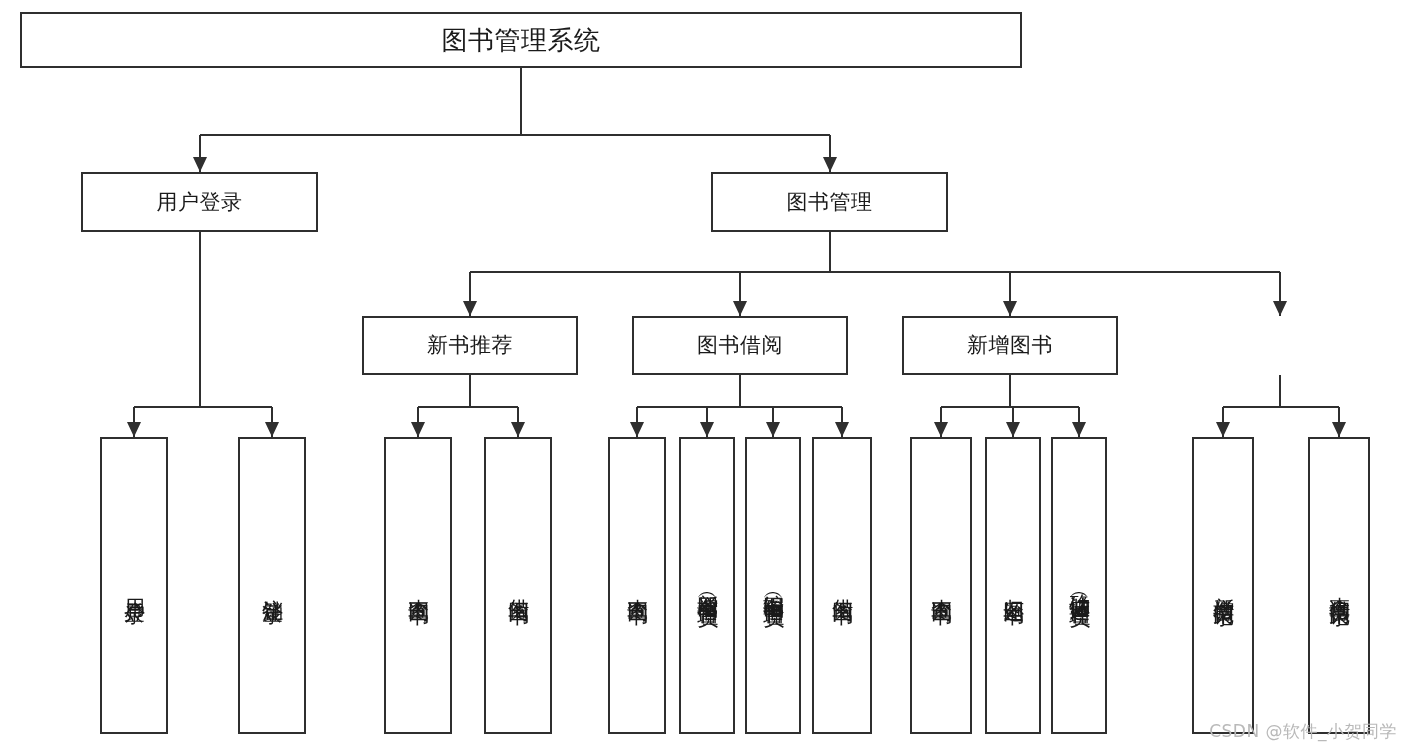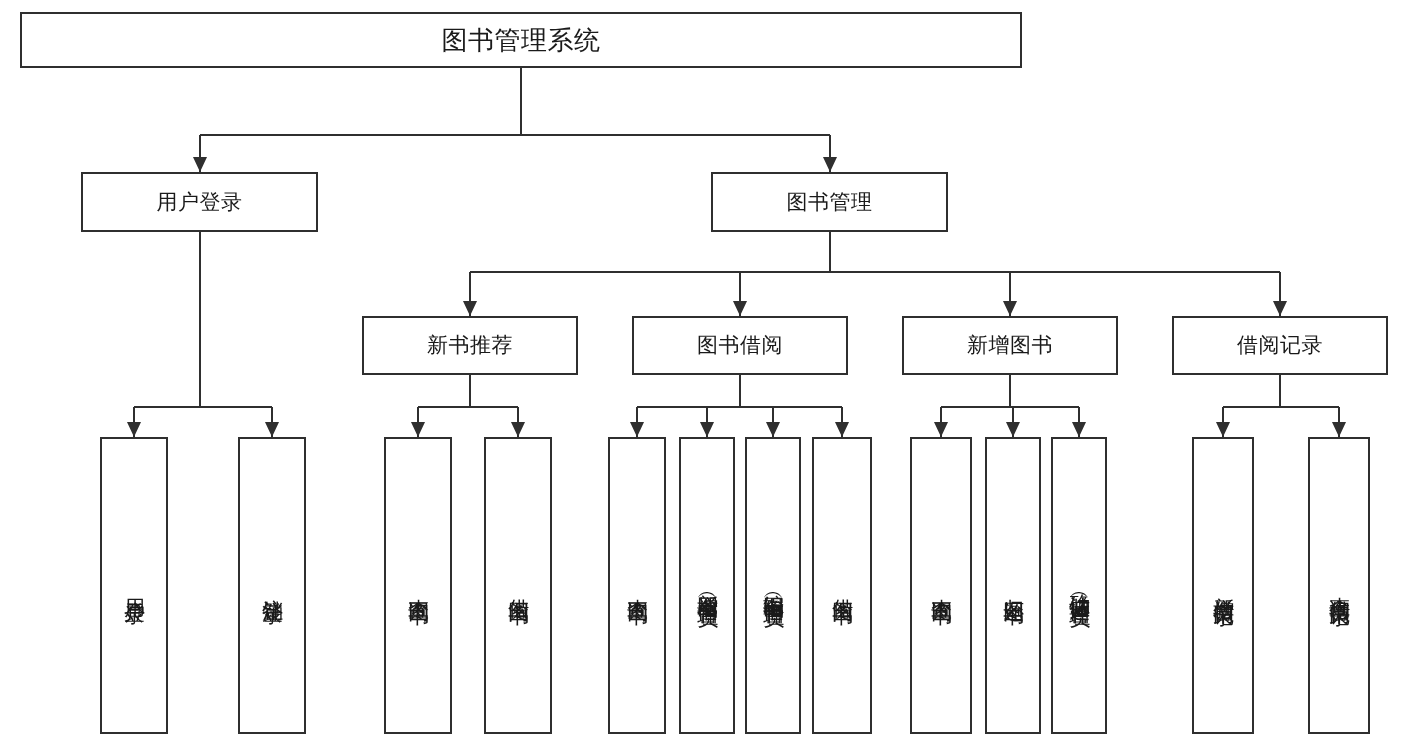--- a/index.html
+++ b/index.html
@@ -104,23 +104,20 @@
   </div>
 
   <div class="node horizontal" id="n-l3-1" style="left: 632px; top: 316px; width: 216px; height: 59px;">
     <span class="label">图书借阅</span>
   </div>
   <div class="node horizontal" id="n-l3-0" style="left: 362px; top: 316px; width: 216px; height: 59px;">
     <span class="label">新书推荐</span>
   </div>
   <div class="node horizontal" id="n-l3-2" style="left: 902px; top: 316px; width: 216px; height: 59px;">
     <span class="label">新增图书</span>
-  </div>
-  <div class="node horizontal" id="n-l3-3" style="left: 1172px; top: 316px; width: 216px; height: 59px;">
-    <span class="label">借阅记录</span>
   </div>
 
   <div class="node vertical" id="n-lf-0" style="left: 100px; top: 437px; width: 68px; height: 297px;">
     <span class="label">用户登录</span>
   </div>
   <div class="node vertical" id="n-lf-1" style="left: 238px; top: 437px; width: 68px; height: 297px;">
     <span class="label">注销登录</span>
   </div>
   <div class="node vertical" id="n-lf-2" style="left: 384px; top: 437px; width: 68px; height: 297px;">
     <span class="label">查询图书</span>
@@ -204,14 +201,15 @@
       <div class="edge v" style="left: 1078px; top: 407px; height: 30px;"></div>
       <div class="arrow" style="left: 1072px; top: 422px;"></div>
       <div class="edge v" style="left: 1279px; top: 375px; height: 32px;"></div>
       <div class="edge h" style="left: 1223px; top: 406px; width: 116px;"></div>
       <div class="edge v" style="left: 1222px; top: 407px; height: 30px;"></div>
       <div class="arrow" style="left: 1216px; top: 422px;"></div>
       <div class="edge v" style="left: 1338px; top: 407px; height: 30px;"></div>
       <div class="arrow" style="left: 1332px; top: 422px;"></div>
     </div>
 
+  <div id="watermark">CSDN @软件_小贺同学</div>
 
 </div>
 
 </body></html>

